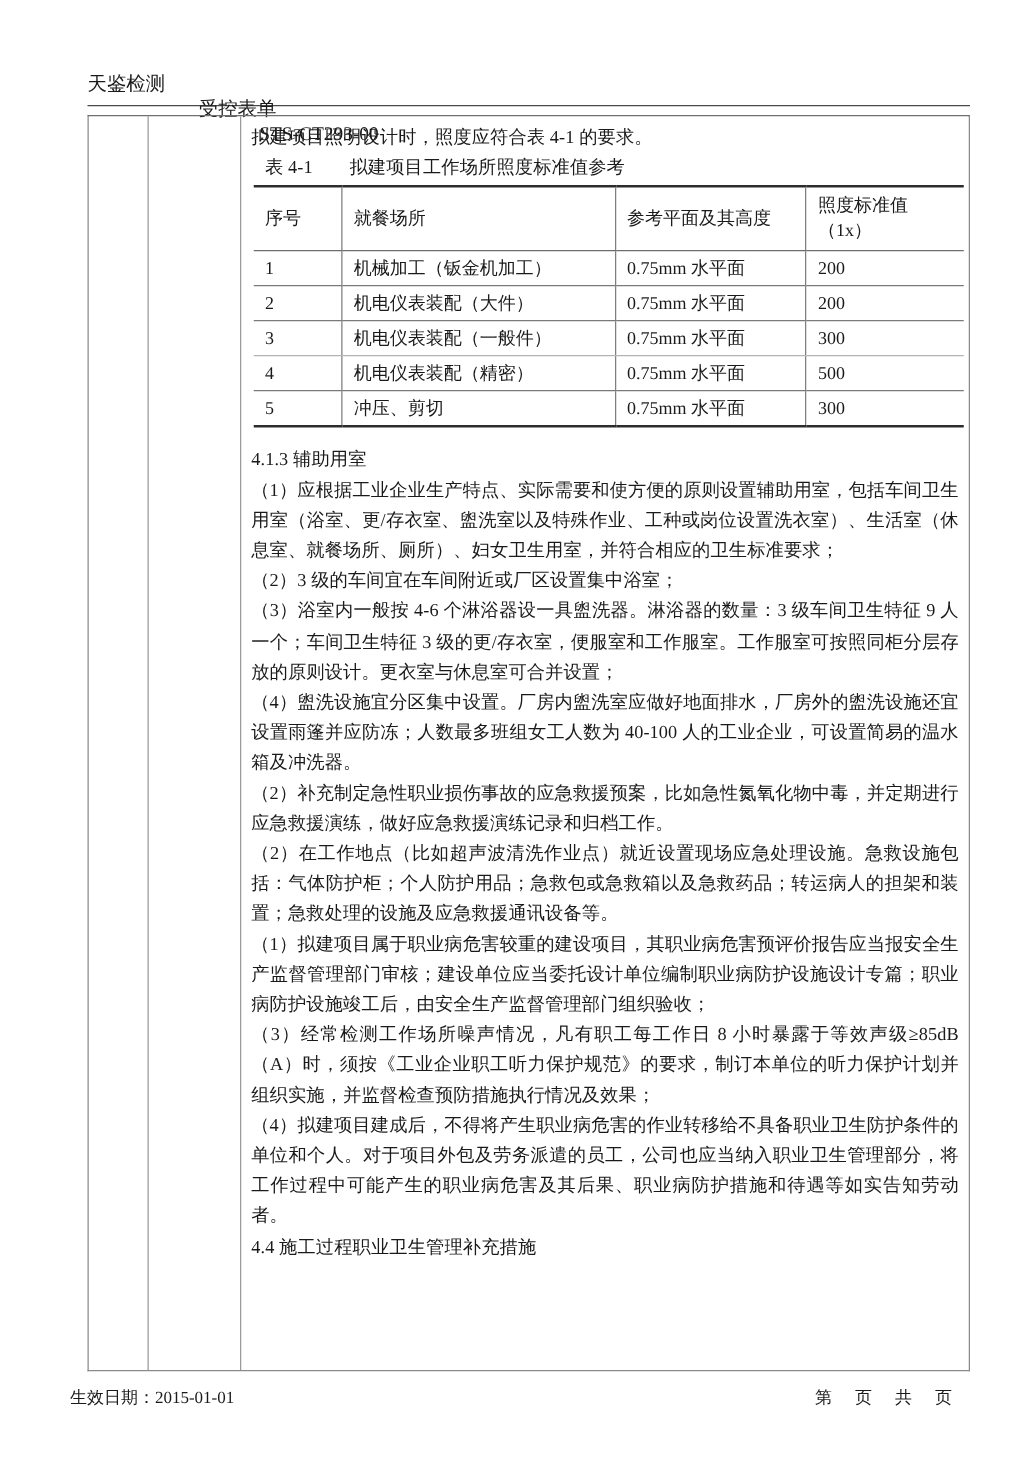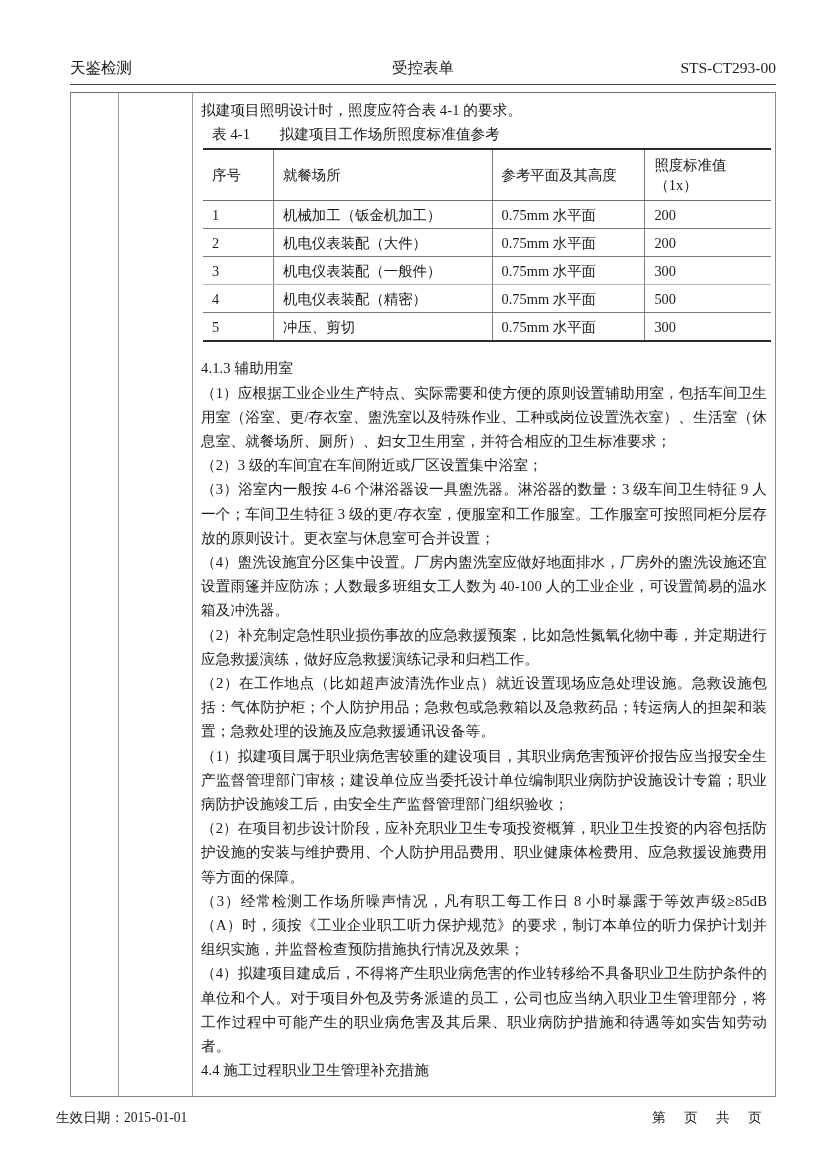--- a/index.html
+++ b/index.html
@@ -28,20 +28,21 @@
     position: absolute;
     left: 70px;
     top: 58px;
     width: 706px;
     height: 26px;
     border-bottom: 1.2px solid #4a4a4a;
     display: flex;
     align-items: flex-start;
     font-size: 15.5px;
     line-height: 20px;
+    flex-direction: column;
   }
   .hdr-left   { width: 33%; text-align: left; }
   .hdr-center { width: 34%; text-align: center; }
   .hdr-right  { width: 33%; text-align: right; font-family: "Liberation Serif","DejaVu Serif",serif; }
 
   
   .frame {
     position: absolute;
     left: 70px;
     top: 92px;
@@ -205,21 +206,20 @@
       </table>
 
       <p class="sect">4.1.3 辅助用室</p>
       <p class="para">（1）应根据工业企业生产特点、实际需要和使方便的原则设置辅助用室，包括车间卫生用室（浴室、更/存衣室、盥洗室以及特殊作业、工种或岗位设置洗衣室）、生活室（休息室、就餐场所、厕所）、妇女卫生用室，并符合相应的卫生标准要求；</p>
       <p class="para">（2）3 级的车间宜在车间附近或厂区设置集中浴室；</p>
       <p class="para">（3）浴室内一般按 4-6 个淋浴器设一具盥洗器。淋浴器的数量：3 级车间卫生特征 9 人一个；车间卫生特征 3 级的更/存衣室，便服室和工作服室。工作服室可按照同柜分层存放的原则设计。更衣室与休息室可合并设置；</p>
       <p class="para">（4）盥洗设施宜分区集中设置。厂房内盥洗室应做好地面排水，厂房外的盥洗设施还宜设置雨篷并应防冻；人数最多班组女工人数为 40-100 人的工业企业，可设置简易的温水箱及冲洗器。</p>
       <p class="para">（2）补充制定急性职业损伤事故的应急救援预案，比如急性氮氧化物中毒，并定期进行应急救援演练，做好应急救援演练记录和归档工作。</p>
       <p class="para">（2）在工作地点（比如超声波清洗作业点）就近设置现场应急处理设施。急救设施包括：气体防护柜；个人防护用品；急救包或急救箱以及急救药品；转运病人的担架和装置；急救处理的设施及应急救援通讯设备等。</p>
       <p class="para">（1）拟建项目属于职业病危害较重的建设项目，其职业病危害预评价报告应当报安全生产监督管理部门审核；建设单位应当委托设计单位编制职业病防护设施设计专篇；职业病防护设施竣工后，由安全生产监督管理部门组织验收；</p>
-      <p class="para">（2）在项目初步设计阶段，应补充职业卫生专项投资概算，职业卫生投资的内容包括防护设施的安装与维护费用、个人防护用品费用、职业健康体检费用、应急救援设施费用等方面的保障。</p>
       <p class="para">（3）经常检测工作场所噪声情况，凡有职工每工作日 8 小时暴露于等效声级≥85dB（A）时，须按《工业企业职工听力保护规范》的要求，制订本单位的听力保护计划并组织实施，并监督检查预防措施执行情况及效果；</p>
       <p class="para">（4）拟建项目建成后，不得将产生职业病危害的作业转移给不具备职业卫生防护条件的单位和个人。对于项目外包及劳务派遣的员工，公司也应当纳入职业卫生管理部分，将工作过程中可能产生的职业病危害及其后果、职业病防护措施和待遇等如实告知劳动者。</p>
       <p class="sect">4.4 施工过程职业卫生管理补充措施</p>
 
     </div>
   </div>
 
   <div class="page-footer">
     <div class="ftr-left">生效日期：2015-01-01</div>
     <div class="ftr-right">

